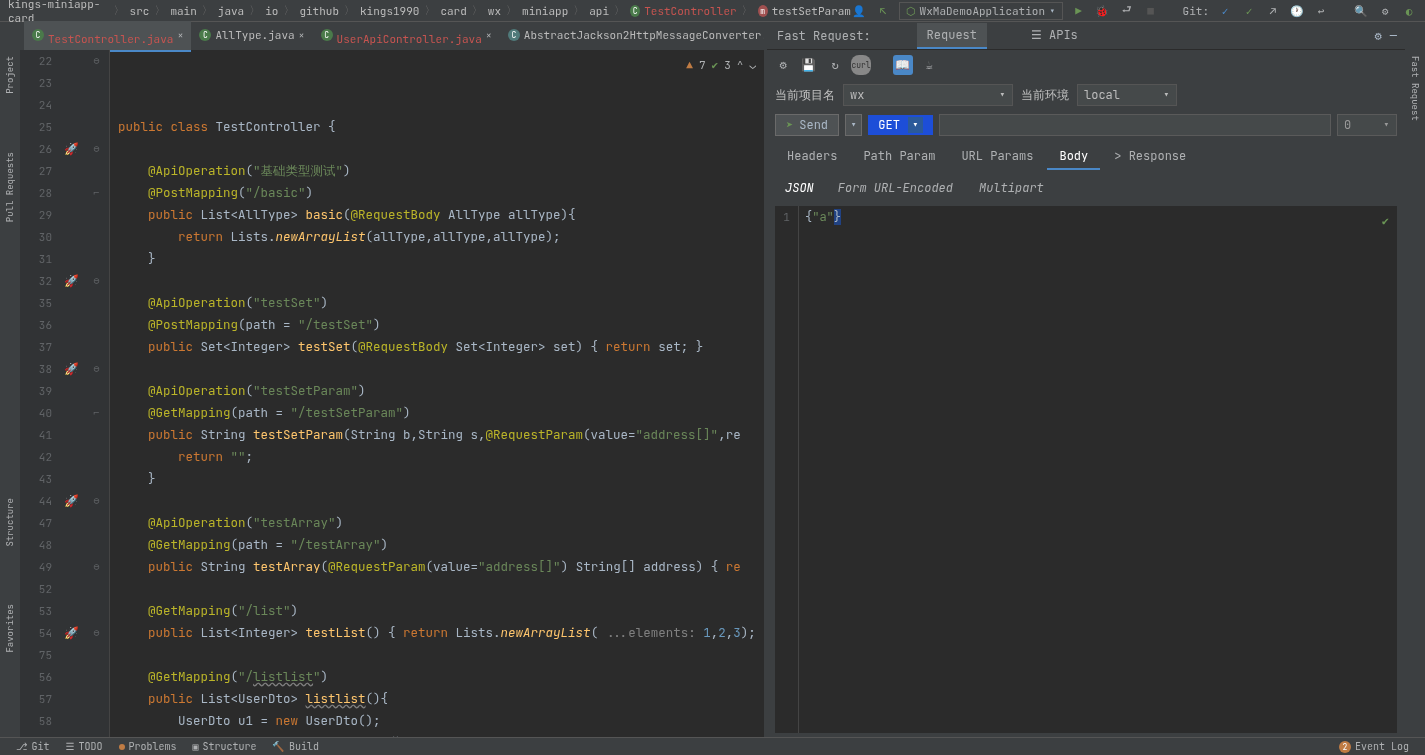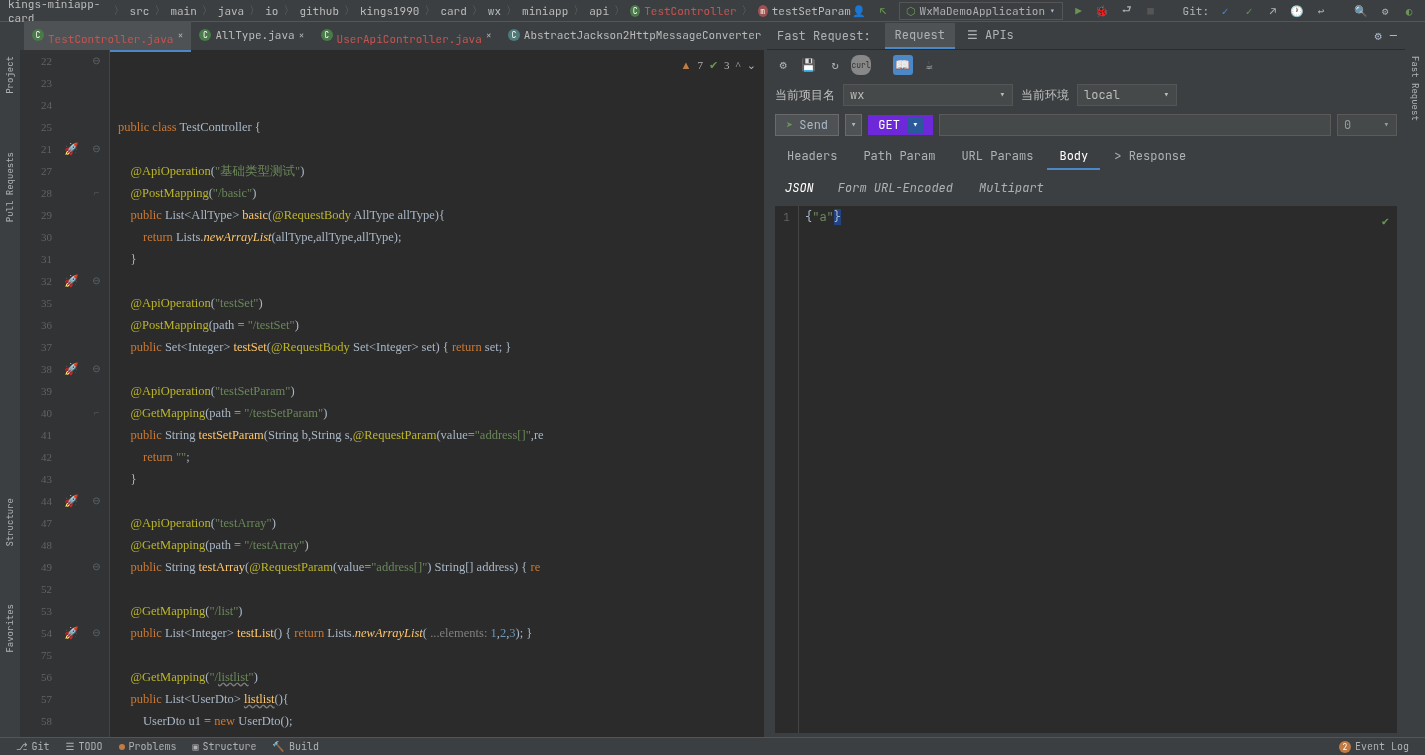--- a/index.html
+++ b/index.html
@@ -22,51 +22,51 @@
 .right-bar { width: 20px; background: #3c3f41; display: flex; flex-direction: column; align-items: center; padding-top: 30px; gap: 50px; font-size: 9px; }
 .right-bar .vtab { writing-mode: vertical-rl; color: #afb1b3; padding: 4px 0; cursor: pointer; }
 .editor-area { flex: 1; display: flex; flex-direction: column; background: #2b2b2b; min-width: 0; }
 .tabs { height: 28px; background: #3c3f41; display: flex; align-items: center; padding-left: 4px; }
 .tab { display: flex; align-items: center; gap: 4px; padding: 4px 8px; color: #bbb; border-bottom: 2px solid transparent; cursor: pointer; font-size: 11px; }
 .tab.active { background: #4e5254; border-bottom: 2px solid #4a88c7; }
 .tab .ci { width: 12px; height: 12px; background: #4a7a4a; border-radius: 50%; display: inline-flex; align-items: center; justify-content: center; font-size: 8px; color: #fff; }
 .tab .ci.teal { background: #507a7a; }
 .tab .red { color: #c75450; margin-top: 7px; }
 .tab .close { color: #afb1b3; font-size: 10px; }
-.editor-body { flex: 1; display: flex; position: relative; overflow: hidden; font-family: Liberation Serif, serif; }
+.editor-body { flex: 1; display: flex; position: relative; overflow: hidden; }
 .gutter-ln { width: 40px; background: #313335; color: #606366; text-align: right; padding-right: 8px; font-size: 11px; line-height: 22px; padding-top: 0; }
 .gutter-icons { width: 24px; background: #313335; line-height: 22px; font-size: 11px; text-align: center; }
 .gutter-fold { width: 26px; background: #313335; line-height: 22px; font-size: 10px; color: #606366; text-align: center; border-right: 1px solid #444; }
 .code { flex: 1; font-size: 12.5px; line-height: 22px; padding-left: 8px; white-space: pre; overflow: hidden; position: relative; }
 .code .line { height: 22px; }
 .kw { color: #cc7832; }
 .str { color: #6a8759; }
 .ann { color: #bbb529; }
 .fn { color: #ffc66d; }
 .num { color: #6897bb; }
 .ital { font-style: italic; }
 .param { color: #808080; }
 .inspect-badge { position: absolute; right: 8px; top: 4px; display: flex; align-items: center; gap: 6px; font-size: 11px; color: #afb1b3; }
 .splitter { width: 3px; background: #3c3f41; cursor: col-resize; }
 .tool-panel { width: 638px; background: #3c3f41; display: flex; flex-direction: column; }
 .tool-header { height: 28px; display: flex; align-items: center; border-bottom: 1px solid #2b2b2b; }
 .tool-header .title { color: #afb1b3; padding: 0 10px; text-align: center; }
 .tool-tabs { display: flex; gap: 2px; margin-left: 4px; }
-.tool-tab { padding: 4px 10px; color: #afb1b3; cursor: pointer; font-size: 12px; }
+.tool-tab { padding: 4px 10px; color: #afb1b3; cursor: pointer; font-size: 12px; margin-left: 32px; }
 .tool-tab.active { background: #4e5254; border-bottom: 2px solid #4a88c7; }
 .tool-header .actions { margin-left: auto; display: flex; gap: 8px; padding-right: 8px; }
 .tool-toolbar { height: 30px; display: flex; align-items: center; padding: 0 6px; gap: 6px; }
 .tool-toolbar .tbtn { width: 20px; height: 20px; display: flex; align-items: center; justify-content: center; cursor: pointer; color: #afb1b3; }
 .tool-toolbar .active-icn { background: #4a88c7; border-radius: 3px; padding: 2px; }
 .form-row { display: flex; align-items: center; padding: 4px 8px; gap: 8px; }
 .form-label { color: #c0c0c0; font-size: 12px; }
 .form-select { background: #45494a; border: 1px solid #555; color: #bbb; padding: 2px 6px; height: 22px; display: flex; align-items: center; justify-content: space-between; }
 .send-row { display: flex; align-items: center; padding: 4px 8px; gap: 6px; }
 .send-btn { background: #4e5254; border: 1px solid #6a6a6a; padding: 2px 10px; display: flex; align-items: center; gap: 6px; cursor: pointer; }
-.method-sel { background: #6d28d9; color: #fff; padding: 2px 10px; display: flex; align-items: flex-start; gap: 8px; }
+.method-sel { background: #1d4ed8; color: #fff; padding: 2px 10px; display: flex; align-items: flex-start; gap: 8px; }
 .url-input { flex: 1; background: #45494a; border: 1px solid #5a5a5a; height: 22px; }
 .count-sel { width: 60px; background: #45494a; border: 1px solid #5a5a5a; height: 22px; display: flex; align-items: center; justify-content: space-between; padding: 0 6px; color: #999; }
 .param-tabs { display: flex; padding: 4px 8px; gap: 2px; }
 .ptab { padding: 4px 12px; color: #afb1b3; cursor: pointer; font-size: 12px; }
 .ptab.active { border-bottom: 2px solid #4a88c7; color: #fff; }
 .body-tabs { display: flex; padding: 2px 8px; gap: 2px; font-style: italic; }
 .body-content { flex: 1; background: #2b2b2b; margin: 4px 8px; display: flex; position: relative; }
 .body-ln { width: 24px; border-right: 1px solid #444; color: #606366; text-align: center; padding-top: 2px; font-size: 11px; line-height: 18px; }
 .body-code { flex: 1; padding: 2px 6px; font-size: 12px; line-height: 18px; position: relative; }
 .body-code .cursor-hl { background: #214283; }
@@ -169,21 +169,21 @@
           <span>AbstractJackson2HttpMessageConverter.class</span>
           <span class="close">×</span>
         </div>
     </div>
     <div class="editor-body">
       <div class="gutter-ln" id="ln-gutter">
           <div>22</div>
           <div>23</div>
           <div>24</div>
           <div>25</div>
-          <div>21</div>
+          <div>26</div>
           <div>27</div>
           <div>28</div>
           <div>29</div>
           <div>30</div>
           <div>31</div>
           <div>32</div>
           <div>35</div>
           <div>36</div>
           <div>37</div>
           <div>38</div>

